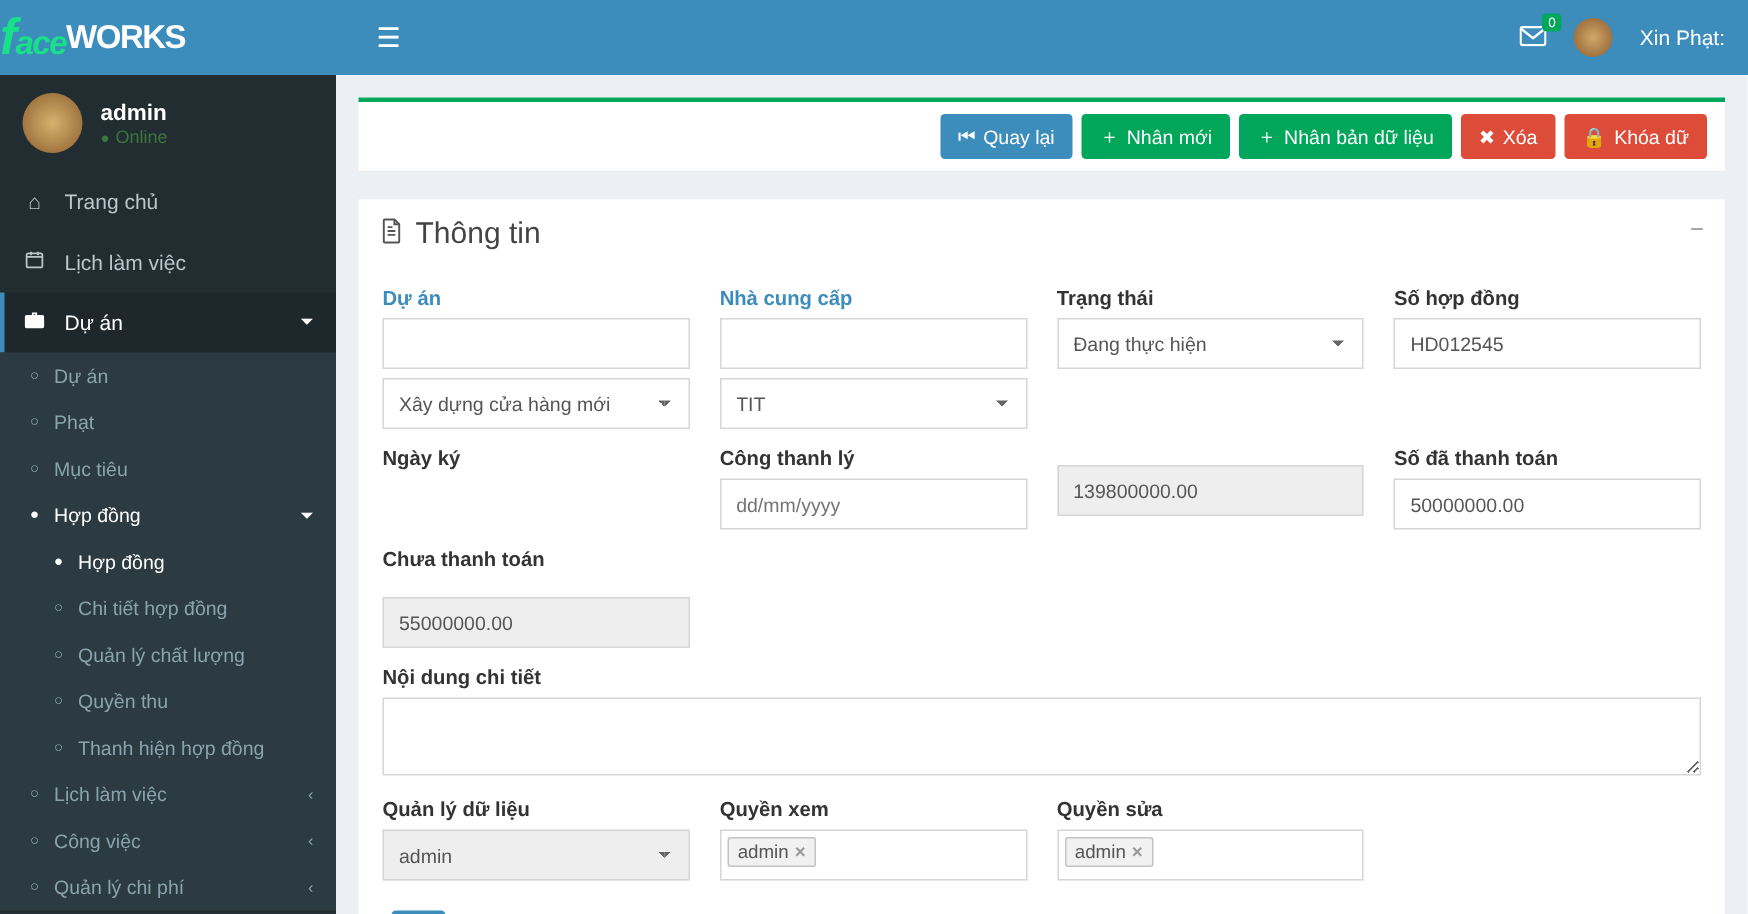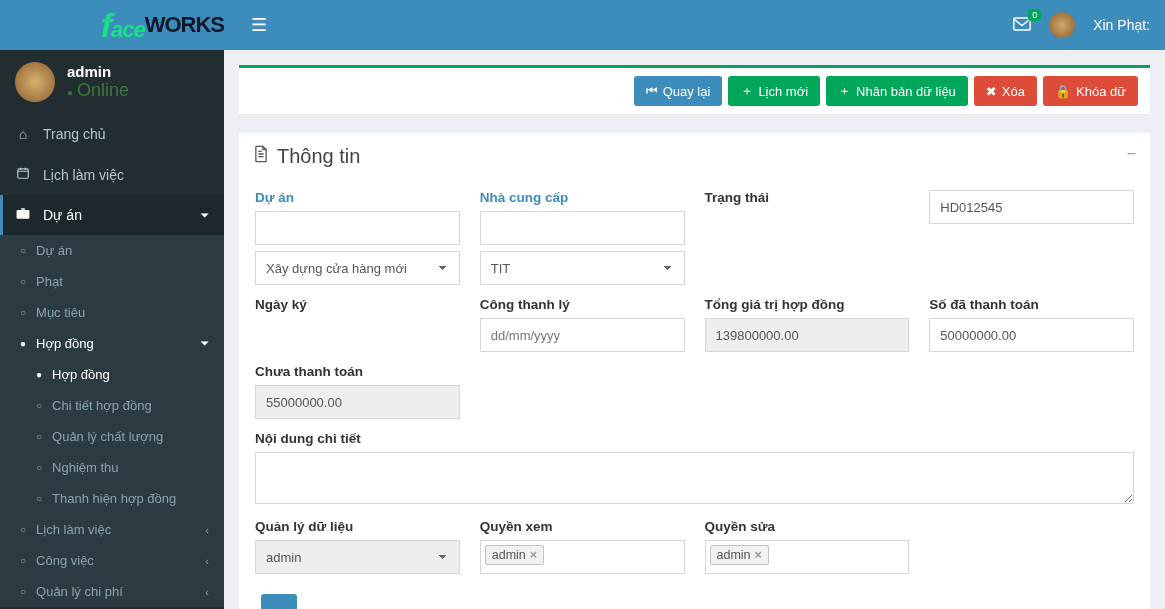--- a/index.html
+++ b/index.html
@@ -6,43 +6,43 @@
   body { font-family: "Source Sans Pro", "Helvetica Neue", Arial, sans-serif; font-size: 14px; background: #ecf0f5; color: #333; }
 
   
   .main-header {
     position: fixed; top: 0; left: 224px; right: 0; height: 50px;
     background: #3c8dbc; color: #fff; display: flex; align-items: center;
     justify-content: space-between; padding: 0 15px; z-index: 10;
   }
   .logo-area {
     position: fixed; top: 0; left: 0; width: 224px; height: 50px;
-    background: #3c8dbc; display: flex; align-items: center; justify-content: flex-end;
+    background: #3c8dbc; display: flex; align-items: center; justify-content: flex-start;
     z-index: 11; font-size: 22px; font-weight: 900; letter-spacing: -1px;
   }
   .logo-face { color: #18e088; font-style: italic; }
-  .logo-works { color: #0f172a; }
+  .logo-works { color: #ffffff; }
   .logo-face .f { font-size: 34px; }
   .toggle-btn { background: none; border: none; color: #fff; font-size: 18px; cursor: pointer; padding: 8px 12px; }
   .header-right { display: flex; align-items: center; gap: 18px; }
   .mail-icon { position: relative; font-size: 18px; }
   .mail-badge { position: absolute; top: -6px; right: -10px; background: #00a65a; color: #fff;
                 font-size: 9px; border-radius: 3px; padding: 1px 4px; }
   .avatar { width: 26px; height: 26px; border-radius: 50%; background: radial-gradient(#d2a76a, #8a5c2e); display: inline-block; }
   .header-greet { font-size: 14px; }
 
   
   .main-sidebar {
     position: fixed; top: 50px; left: 0; bottom: 0; width: 224px;
     background: #222d32; color: #b8c7ce; overflow: hidden;
   }
   .user-panel { padding: 12px 15px; display: flex; align-items: center; gap: 12px; }
   .user-avatar { width: 40px; height: 40px; border-radius: 50%; background: radial-gradient(#d7b26d,#8a5c2e); }
   .user-name { color: #fff; font-weight: 600; font-size: 15px; }
-  .user-status { color: #3c763d; font-size: 18px; }
+  .user-status { color: #3c763d; font-size: 12px; }
   .user-status::before { content: "●"; color: #3c763d; margin-right: 4px; font-size: 10px; }
 
   .sidebar-menu { list-style: none; }
   .sidebar-menu > li > a {
     display: flex; align-items: center; padding: 12px 15px;
     color: #b8c7ce; text-decoration: none; font-size: 14px;
     justify-content: space-between;
   }
   .sidebar-menu > li.active > a { background: #1e282c; color: #fff; border-left: 3px solid #3c8dbc; padding-left: 12px; }
   .menu-left { display: flex; align-items: center; gap: 12px; }
@@ -98,21 +98,21 @@
   .col { padding: 6px 10px; }
   .col-3 { width: 25%; }
   .col-full { width: 100%; }
 
   .form-group label { display: block; font-weight: 700; font-size: 13.5px; margin-bottom: 6px; color: #333; }
   .form-group label.link-label { color: #3c8dbc; cursor: pointer; }
   .form-control {
     width: 100%; height: 34px; padding: 5px 10px; font-size: 13px;
     border: 1px solid #d6d6d6; background: #fff; color: #555;
   }
-  .form-control[readonly] { background: #eee; }
+  .form-control[readonly] { background: #eee; margin-top: 12px; }
   textarea.form-control { height: 52px; resize: vertical; }
   select.form-control { appearance: none; background-image: linear-gradient(45deg, transparent 50%, #666 50%), linear-gradient(135deg, #666 50%, transparent 50%);
     background-position: calc(100% - 16px) 14px, calc(100% - 12px) 14px;
     background-size: 4px 4px, 4px 4px; background-repeat: no-repeat; }
 
   .empty-input { margin-bottom: 6px; }
 
   .tag-input { min-height: 34px; border: 1px solid #d6d6d6; background: #fff; padding: 4px; }
   .tag { display: inline-flex; align-items: center; gap: 4px; border: 1px solid #c3c3c3;
          background: #f1f1f1; padding: 2px 6px; font-size: 12.5px; border-radius: 2px; color: #555; }
@@ -250,21 +250,21 @@
                   <span class="menu-left">
                     <span class="bullet open">○</span>
                     <span>Quản lý chất lượng</span>
                   </span>
                 </a>
               </li>
             <li>
                 <a href="#">
                   <span class="menu-left">
                     <span class="bullet open">○</span>
-                    <span>Nghiệm thu</span>
+                    <span>Quyền thu</span>
                   </span>
                 </a>
               </li>
             <li>
                 <a href="#">
                   <span class="menu-left">
                     <span class="bullet open">○</span>
                     <span>Thanh hiện hợp đồng</span>
                   </span>
                 </a>
@@ -306,21 +306,21 @@
 
 <div class="content-wrapper">
 
   <div class="action-bar">
     <button class="btn btn-primary">
       <span>⏮</span>
       <span>Quay lại</span>
     </button>
     <button class="btn btn-success">
       <span>＋</span>
-      <span>Lịch mới</span>
+      <span>Nhân mới</span>
     </button>
     <button class="btn btn-success">
       <span>＋</span>
       <span>Nhân bản dữ liệu</span>
     </button>
     <button class="btn btn-danger">
       <span>✖</span>
       <span>Xóa</span>
     </button>
     <button class="btn btn-danger">
@@ -359,45 +359,48 @@
         <input class="form-control empty-input" value="" style="">
         <select class="form-control">
           <option>TIT</option>
         </select>
       </div>
         </div>
 
       <div class="col col-3">
           <div class="form-group">
         <label>Trạng thái</label>
-      </div>
-        </div>
-
-      <div class="col col-3">
-          <div class="form-group">
+        <select class="form-control">
+          <option>Đang thực hiện</option>
+        </select>
+      </div>
+        </div>
+
+      <div class="col col-3">
+          <div class="form-group">
+        <label>Số hợp đồng</label>
         <input class="form-control" value="HD012545" style="">
       </div>
         </div>
 
       <div class="col col-3">
           <div class="form-group">
         <label>Ngày ký</label>
       </div>
         </div>
 
       <div class="col col-3">
           <div class="form-group">
         <label>Công thanh lý</label>
         <input class="form-control" placeholder="dd/mm/yyyy" style="">
       </div>
         </div>
 
       <div class="col col-3">
           <div class="form-group">
-        <label>Tổng giá trị hợp đồng</label>
         <input class="form-control" readonly="" value="139800000.00" style="">
       </div>
         </div>
 
       <div class="col col-3">
           <div class="form-group">
         <label>Số đã thanh toán</label>
         <input class="form-control" value="50000000.00" style="">
       </div>
         </div>

